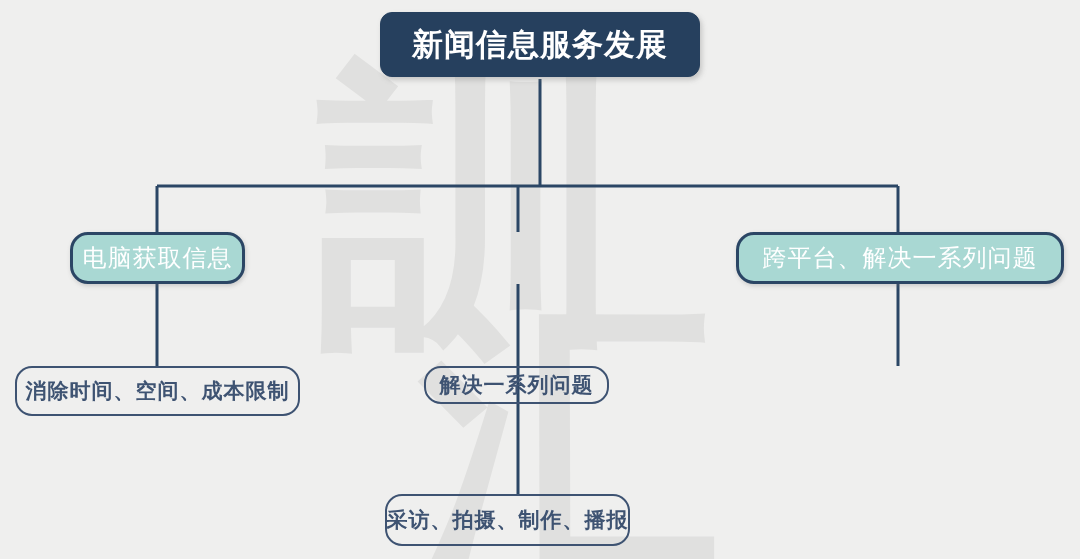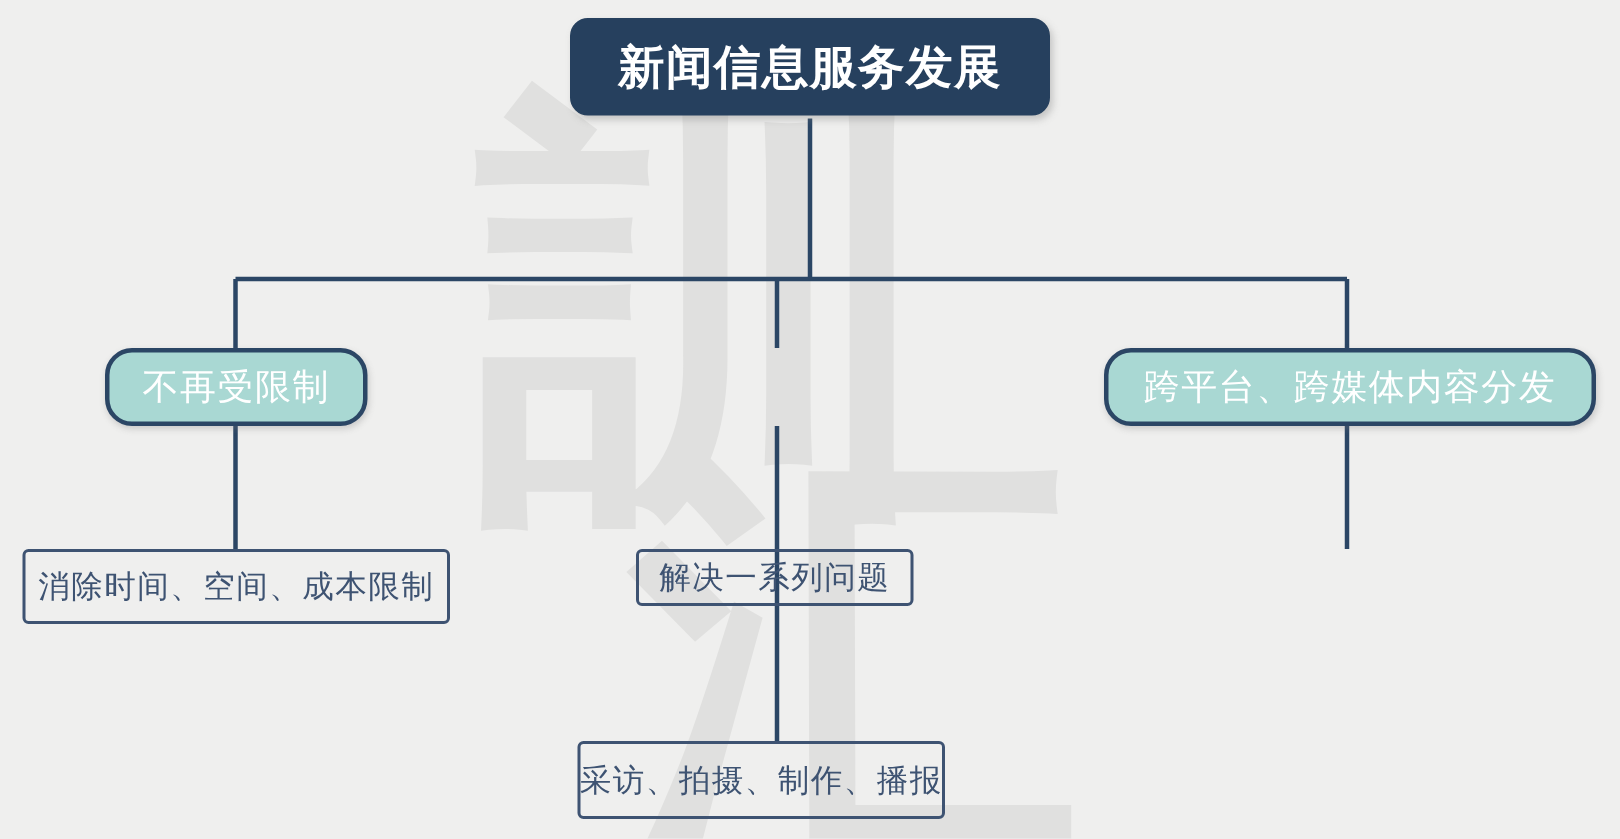--- a/index.html
+++ b/index.html
@@ -87,25 +87,25 @@
     border: 3px solid #2b4straight;
     border: 3px solid #2b4665;
     color: #ffffff;
     font-weight: 400;
     font-size: 24px;
     letter-spacing: 1px;
     box-shadow: 1px 2px 4px rgba(120,120,120,0.30);
   }
 
   .node-leaf {
-    border-radius: 4px;
+    border-radius: 17px;
     background: transparent;
     border: 2px solid #3e5372;
     color: #3e5372;
-    font-weight: 400;
+    font-weight: 700;
     font-size: 21px;
     letter-spacing: 1px;
   }
 
   
   #root-node      { left: 380px; top: 12px;  width: 320px; height: 65px; }
 
   #branch-1       { left: 70px;  top: 232px; width: 175px; height: 52px; }
   #branch-2       { left: 406px; top: 232px; width: 225px; height: 52px; }
   #branch-3       { left: 736px; top: 232px; width: 328px; height: 52px; }
@@ -143,26 +143,26 @@
 
       <path d="M 898 284 L 898 366"></path>
     </g>
   </svg>
 
   <div class="node node-root" id="root-node">
     <span>新闻信息服务发展</span>
   </div>
 
   <div class="node node-branch" id="branch-1">
-    <span>不再受限制</span>
+    <span>电脑获取信息</span>
   </div>
 
 
   <div class="node node-branch" id="branch-3">
-    <span>跨平台、跨媒体内容分发</span>
+    <span>跨平台、解决一系列问题</span>
   </div>
 
   <div class="node node-leaf" id="leaf-1">
     <span>消除时间、空间、成本限制</span>
   </div>
 
   <div class="node node-leaf" id="leaf-2">
     <span>解决一系列问题</span>
   </div>
 

